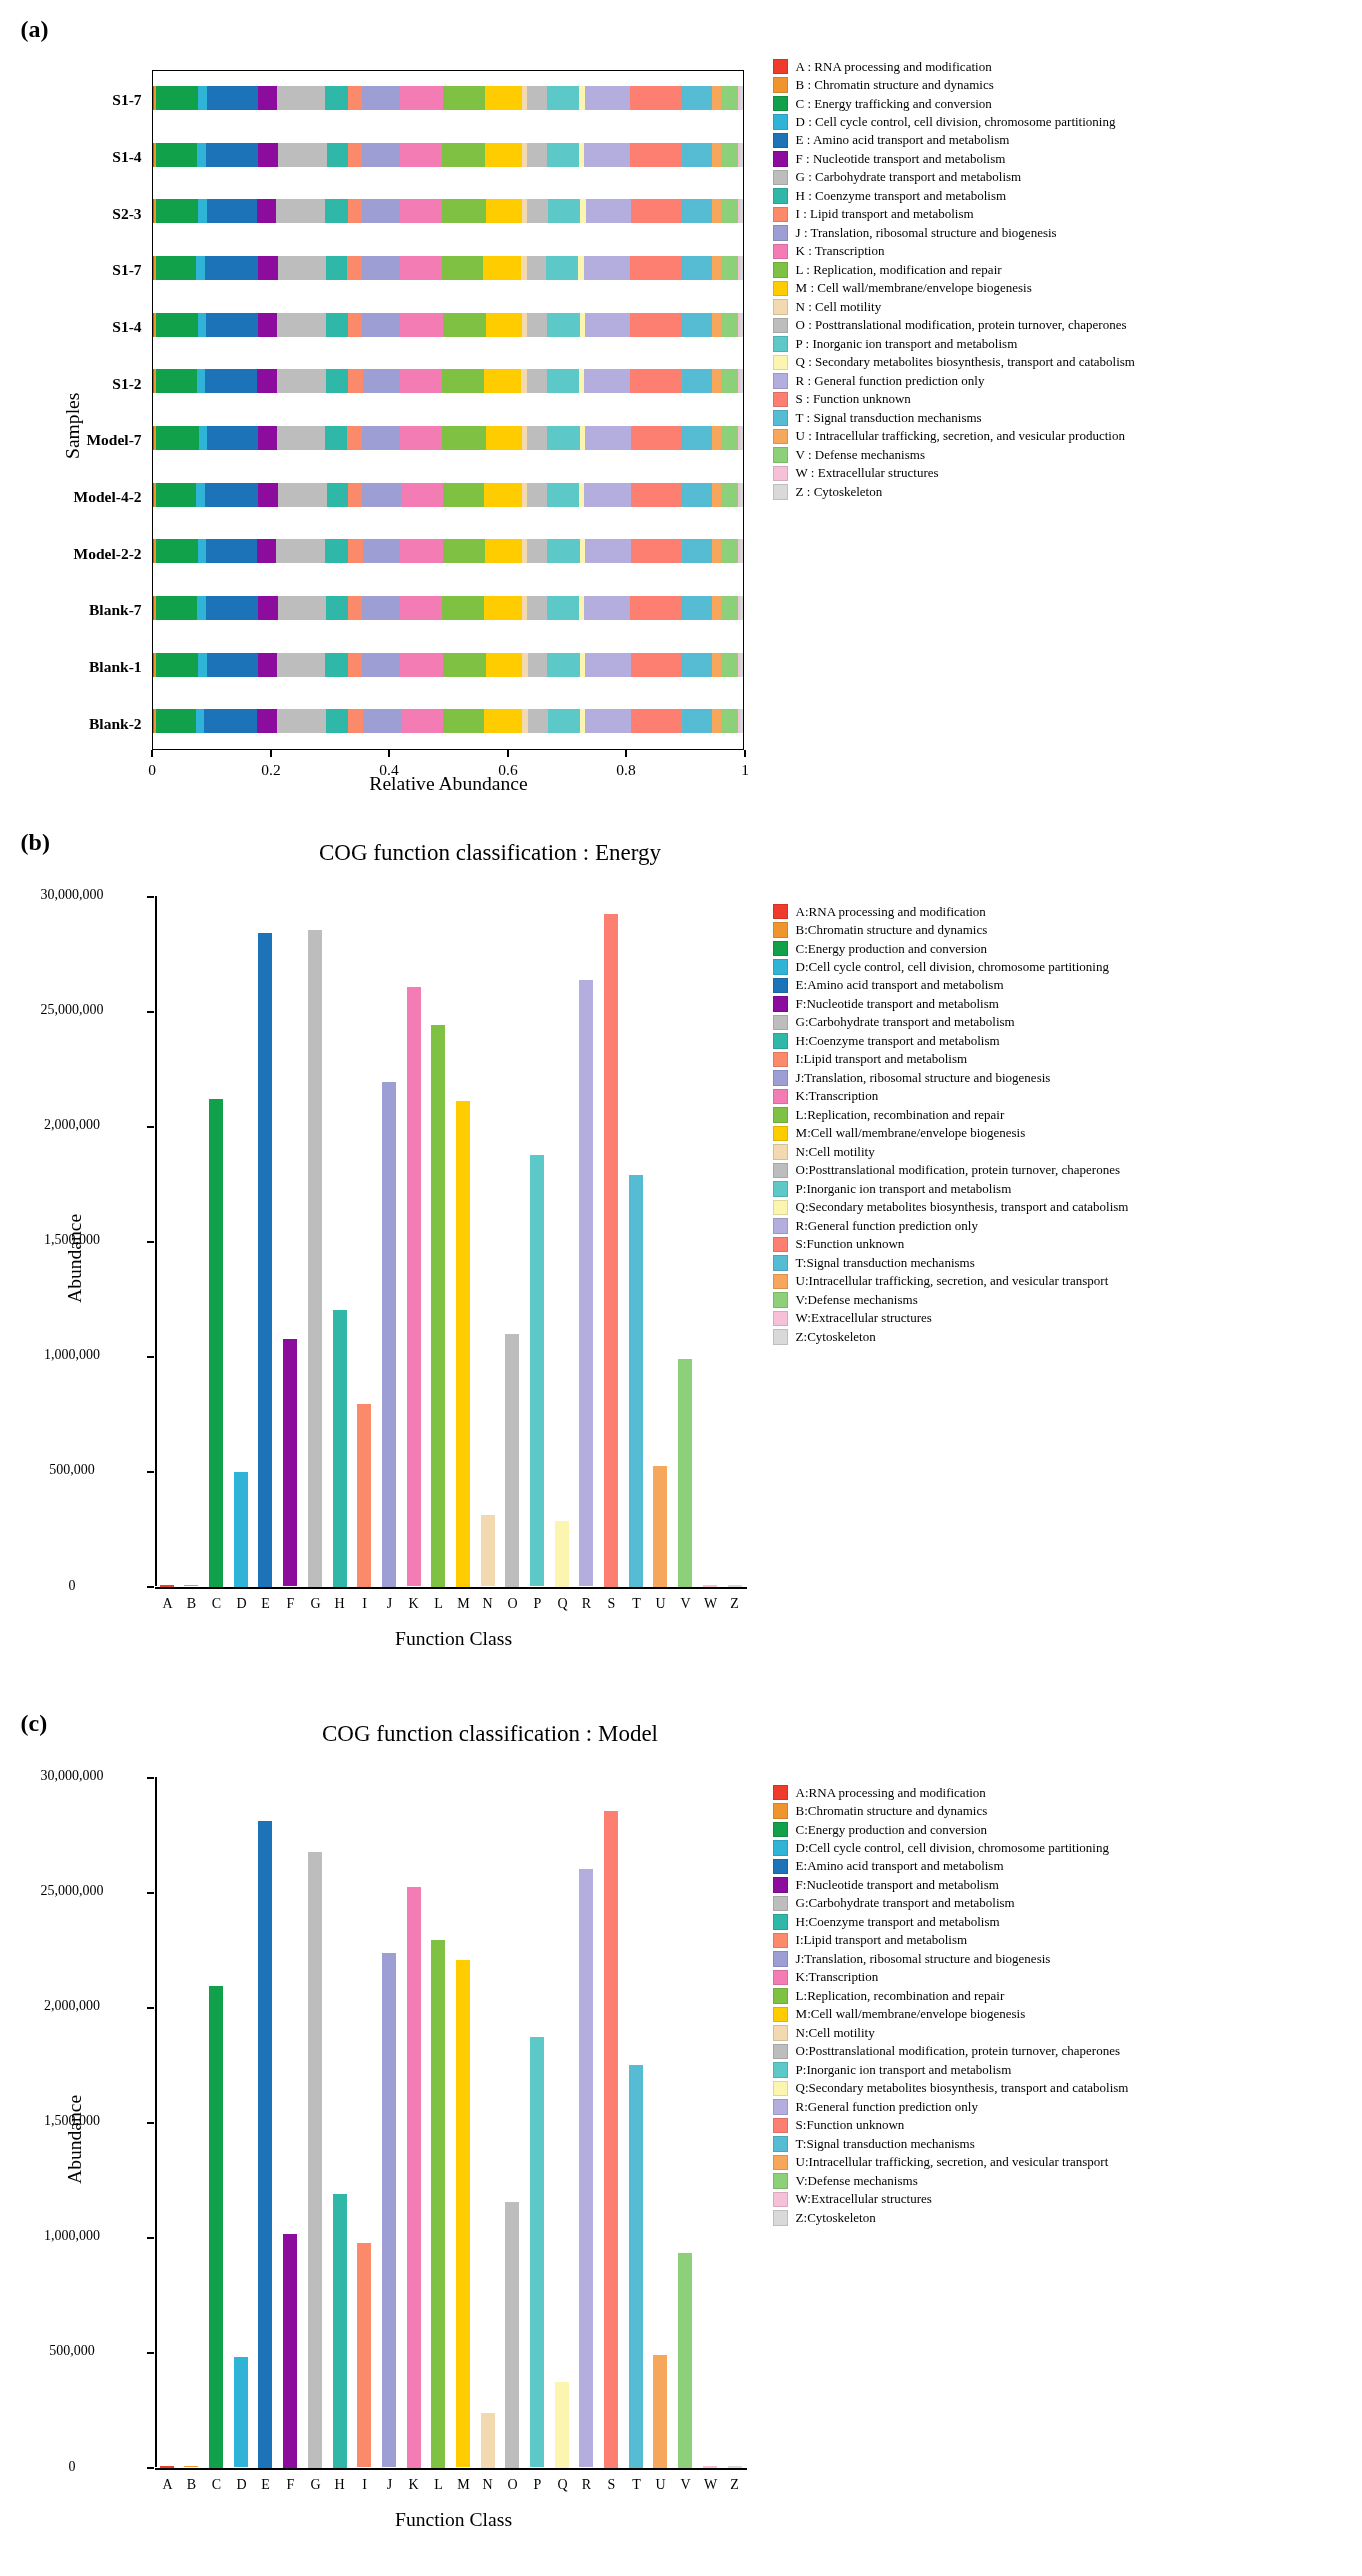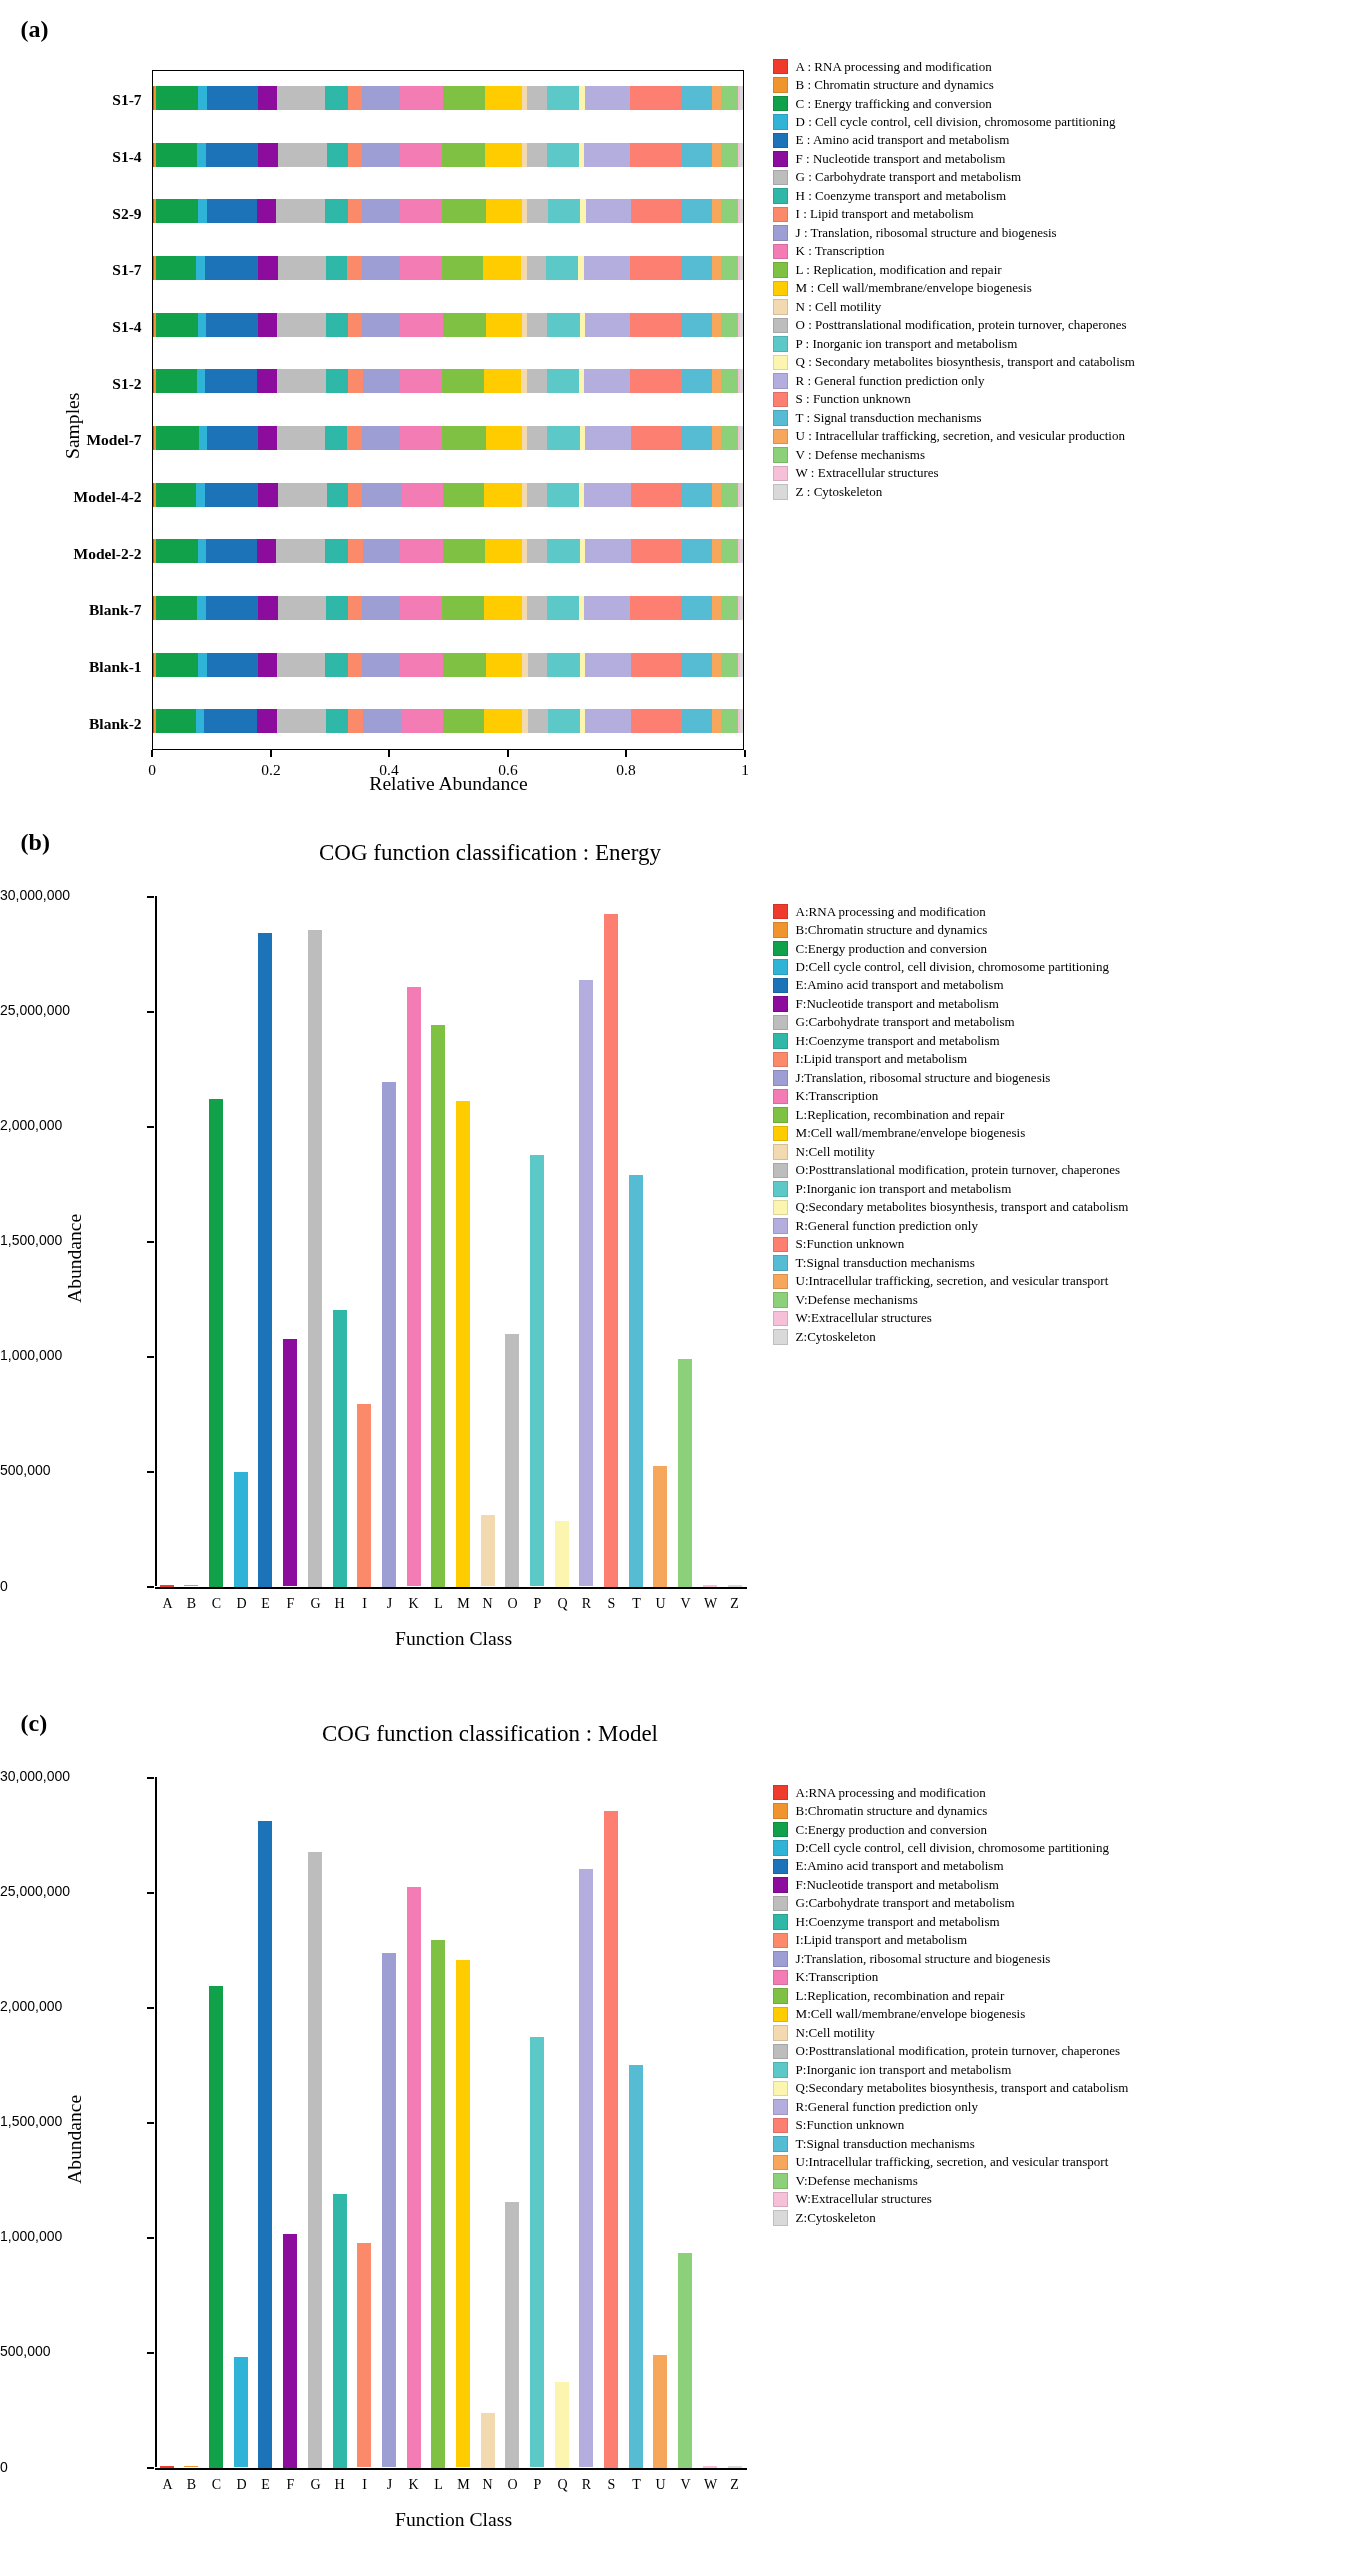--- a/index.html
+++ b/index.html
@@ -23,21 +23,21 @@
   .ylabA{position:absolute;font-size:15.5px;font-weight:bold;text-align:right;font-family:"Liberation Serif",serif;}
   .axis-title{position:absolute;font-size:19.6px;font-family:"Liberation Serif",serif;text-align:center;}
   .axis-title-rot{position:absolute;font-size:19.6px;font-family:"Liberation Serif",serif;transform-origin:0 0;transform:rotate(-90deg);white-space:nowrap;}
   .xtickA{position:absolute;font-size:15.5px;font-family:"Liberation Serif",serif;text-align:center;}
   .tickmark{position:absolute;background:#000;}
 
   
   .plotB{position:absolute;box-sizing:border-box;}
   .axisline{position:absolute;background:#000;}
   .bar{position:absolute;bottom:0;}
-  .ytickB{position:absolute;font-size:14px;font-family:Liberation Sans, sans-serif;text-align:left;white-space:nowrap;}
+  .ytickB{position:absolute;font-size:14px;font-family:Liberation Serif, serif;text-align:center;white-space:nowrap;}
   .xtickB{position:absolute;font-size:14px;font-family:"Liberation Serif",serif;text-align:center;}
 </style>
 </head>
 <body>
 
 <div class="page">
 
   <div class="panel-label" style="left:20.6px;top:15.5px;">(a)</div>
 
   <div class="plotA" id="plotA" style="left:152px;top:70px;width:592px;height:680px;"></div>
@@ -351,21 +351,21 @@
         <div class="stackseg" style="width: 5.14874%; background: rgb(85, 188, 211);"></div>
         <div class="stackseg" style="width: 1.48741%; background: rgb(246, 167, 92);"></div>
         <div class="stackseg" style="width: 2.86041%; background: rgb(141, 208, 122);"></div>
         <div class="stackseg" style="width: 0.343249%; background: rgb(246, 192, 216);"></div>
         <div class="stackseg" style="width: 0.457666%; background: rgb(217, 217, 217);"></div>
       </div>
     </div>
   <div id="plotA-ylabels">
       <div class="ylabA" style="left: 2.6px; top: 91px; width: 139px;">S1-7</div>
       <div class="ylabA" style="left: 2.6px; top: 148px; width: 139px;">S1-4</div>
-      <div class="ylabA" style="left: 2.6px; top: 205px; width: 139px;">S2-9</div>
+      <div class="ylabA" style="left: 2.6px; top: 205px; width: 139px;">S2-3</div>
       <div class="ylabA" style="left: 2.6px; top: 261px; width: 139px;">S1-7</div>
       <div class="ylabA" style="left: 2.6px; top: 318px; width: 139px;">S1-4</div>
       <div class="ylabA" style="left: 2.6px; top: 375px; width: 139px;">S1-2</div>
       <div class="ylabA" style="left: 2.6px; top: 431px; width: 139px;">Model-7</div>
       <div class="ylabA" style="left: 2.6px; top: 488px; width: 139px;">Model-4-2</div>
       <div class="ylabA" style="left: 2.6px; top: 545px; width: 139px;">Model-2-2</div>
       <div class="ylabA" style="left: 2.6px; top: 601px; width: 139px;">Blank-7</div>
       <div class="ylabA" style="left: 2.6px; top: 658px; width: 139px;">Blank-1</div>
       <div class="ylabA" style="left: 2.6px; top: 715px; width: 139px;">Blank-2</div>
     </div>

